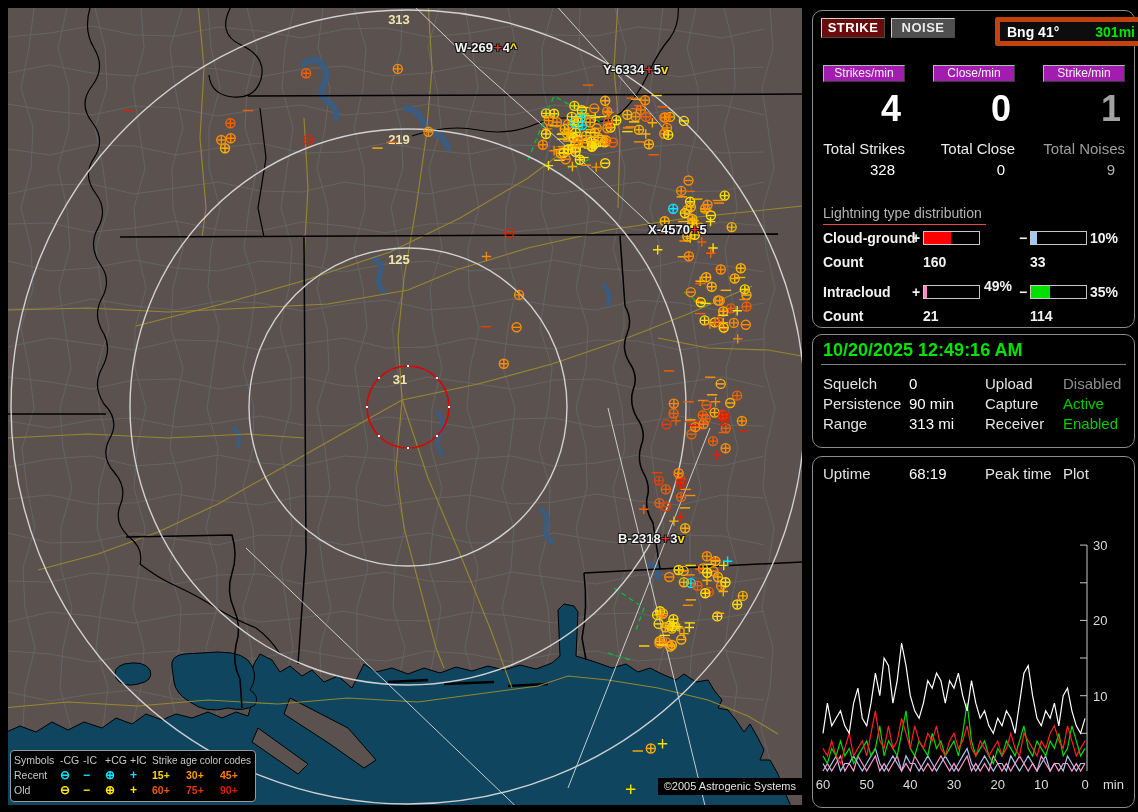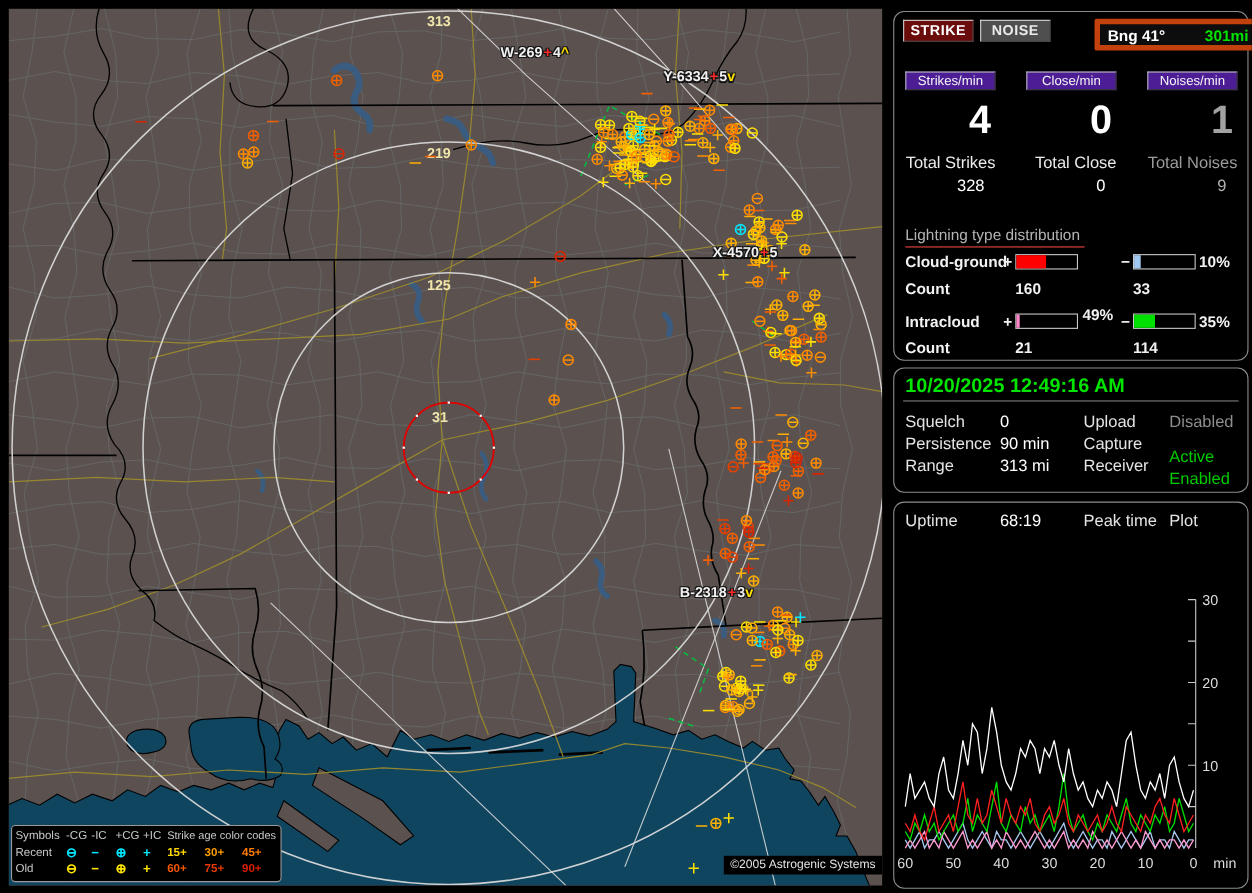--- a/index.html
+++ b/index.html
@@ -41,21 +41,21 @@
        border:1px solid;border-color:#d0d0d0 #4a4a4a #4a4a4a #d0d0d0;cursor:default;}
   .btn.strike{left:8px;width:62px;background:#6b0c0c;color:#fff;}
   .btn.noise{left:78px;width:62px;background:#4f4f4f;color:#eaeaea;}
   .bngbox{position:absolute;left:182px;top:6px;width:128px;height:19px;background:#0d0d0d;
        border:5px solid #c2410c;border-radius:2px;display:flex;justify-content:space-between;
        align-items:center;padding:0 7px;font-size:14px;font-weight:bold;color:#fff;}
   .grn{color:#00e400;}
 
   .col{position:absolute;top:54px;width:82px;}
   .col.c0{left:10px;} .col.c1{left:120px;} .col.c2{left:230px;}
-  .chip{background:#4c1d95;border:1px solid;border-color:#b6b6b6 #383838 #383838 #b6b6b6;
+  .chip{background:#a21caf;border:1px solid;border-color:#b6b6b6 #383838 #383838 #b6b6b6;
         color:#f4f4f4;font-size:12px;text-align:center;height:15px;line-height:15px;}
   .bignum{font-size:36px;font-weight:bold;color:#fff;text-align:right;padding:6px 4px 0 0;height:44px;}
   .totlab{font-size:15px;color:#ececec;text-align:right;padding-top:8px;white-space:nowrap;}
   .totval{font-size:15px;color:#fff;text-align:right;padding:4px 10px 0 0;}
   .dim .bignum{color:#a2a2a2;} .dim .totlab{color:#9c9c9c;} .dim .totval{color:#b2b2b2;}
 
   .dist-head{position:absolute;left:10px;top:194px;font-size:14px;color:#b4b4b4;
        border-bottom:1px solid #ef4444;padding:0 4px 3px 0;}
   .drow{position:absolute;left:0;width:100%;height:16px;font-size:14px;font-weight:bold;color:#f2f2f2;}
   .drow .lbl{position:absolute;left:10px;}
@@ -67,21 +67,21 @@
   .sgn.s2{left:206px;} .bar.b2{left:217px;} .pct.p2x{left:277px;}
   .cval1{position:absolute;left:110px;} .cval2{position:absolute;left:217px;}
 
   .datehead{position:absolute;left:10px;top:5px;font-size:18px;font-weight:bold;color:#00e400;}
   .hr{position:absolute;left:8px;right:8px;top:29px;border-top:1px solid #7e7e7e;}
   .srow{position:absolute;left:0;width:100%;height:20px;font-size:15px;}
   .srow .f1{position:absolute;left:10px;color:#e4e4e4;}
   .srow .f2{position:absolute;left:96px;color:#fff;}
   .srow .f3{position:absolute;left:172px;color:#e4e4e4;}
   .srow .f4{position:absolute;left:250px;color:#fff;}
-  .gray{color:#8e8e8e !important;} .green{color:#00cc00 !important;margin-top:12px;}
+  .gray{color:#8e8e8e !important;} .green{color:#00cc00 !important;}
 
   .axlab{font:13px "Liberation Sans",sans-serif;fill:#dcdcdc;}
   .mid{text-anchor:middle;}
 </style>
 </head>
 <body>
 
 <div class="screen">
 
   <div class="map" id="map">
@@ -782,21 +782,21 @@
       <div class="totlab">Total Strikes</div>
       <div class="totval">328</div>
     </div>
     <div class="col c1">
       <div class="chip">Close/min</div>
       <div class="bignum">0</div>
       <div class="totlab">Total Close</div>
       <div class="totval">0</div>
     </div>
     <div class="col c2 dim">
-      <div class="chip">Noises/min</div>
+      <div class="chip">Strike/min</div>
       <div class="bignum">1</div>
       <div class="totlab">Total Noises</div>
       <div class="totval">9</div>
     </div>
 
     <div class="dist-head">Lightning type distribution</div>
 
     <div class="drow" style="top:219px">
       <span class="lbl">Cloud-ground</span>
       <span class="sgn s1">+</span>

